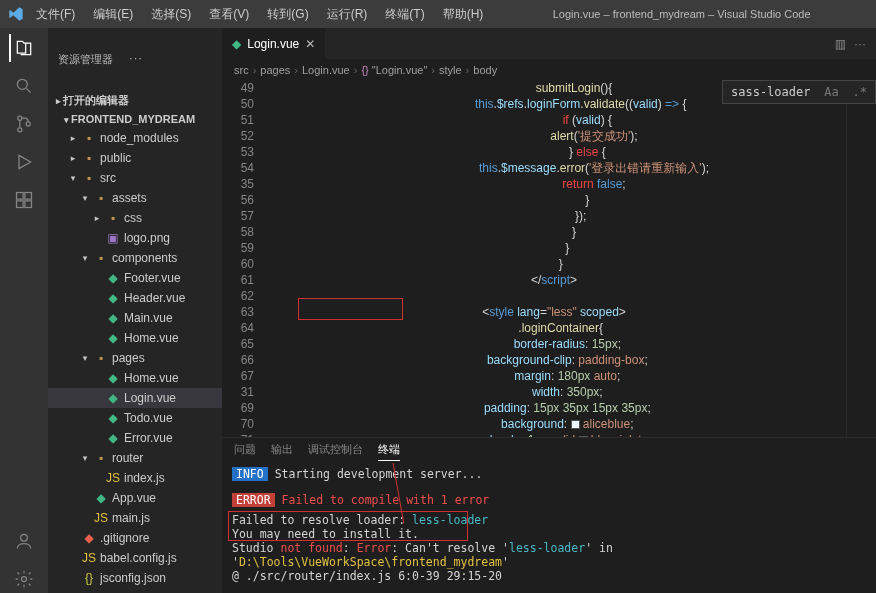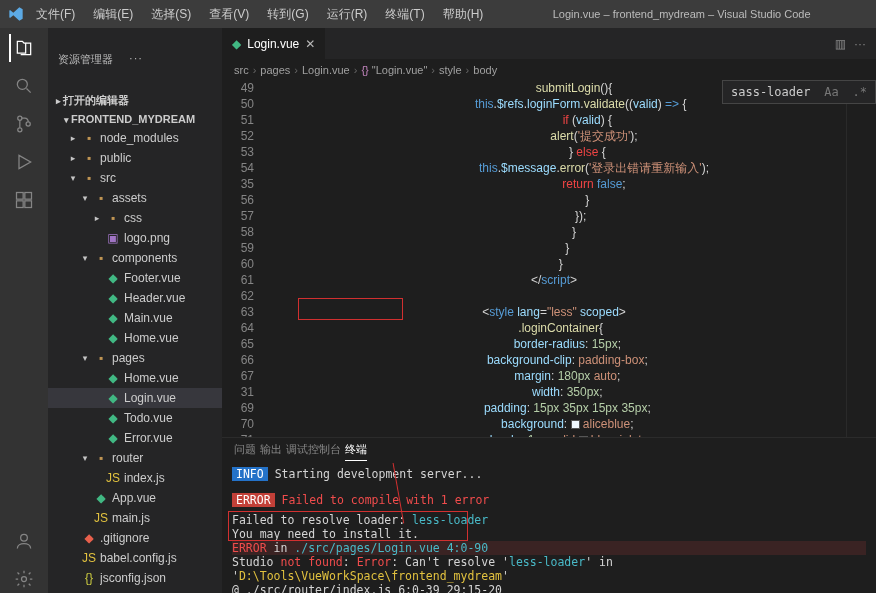--- a/index.html
+++ b/index.html
@@ -83,21 +83,21 @@
   .annot-line {
     position:absolute; background:#d13030; width:1px; transform-origin: top left;
   }
   .quickfix {
     position:absolute; right:0; top:0; width:154px;
     background:#252526; border:1px solid #454545; padding:4px 8px;
     display:flex; align-items:flex-start; justify-content:space-between;
     font-family:Consolas,monospace; font-size:12px; color:#ccc;
   }
   .panel { height:156px; border-top:1px solid #2b2b2b; display:flex; flex-direction:column; background:#1e1e1e; }
-  .panel-tabs { display:flex; gap:4px; padding:4px 12px 2px; font-size:11px; color:#888; }
+  .panel-tabs { display:flex; gap:15px; padding:4px 12px 2px; font-size:11px; color:#888; }
   .panel-tab { padding-bottom:3px; cursor:pointer; }
   .panel-tab.active { color:#fff; border-bottom:1px solid #fff; }
   .term { flex:1; font-family:Consolas,monospace; font-size:11.5px; padding:4px 10px; overflow:hidden; position:relative; }
   .badge-info  { background:#2472c8; color:#fff; padding:0 4px; }
   .badge-err   { background:#c24038; color:#fff; padding:0 4px; }
   .term .t-r  { color:#f14c4c; }
   .term .t-c  { color:#49b9c7; }
   .term .t-w  { color:#d4d4d4; }
   .term .t-y  { color:#e2c23f; }
   .colorbox { display:inline-block; width:9px; height:9px; border:1px solid #555; vertical-align:middle; }
@@ -387,21 +387,20 @@
       <div class="term">
         <div><span class="badge-info">INFO</span><span class="t-w"> Starting development server...</span></div>
         <div style="height:12px;"></div>
         <div><span class="badge-err">ERROR</span><span class="t-r"> Failed to compile with 1 error</span></div>
         <div style="height:6px;"></div>
         <div style="position:relative;">
           <div class="annot-box" style="left:-4px; top:-2px; width:240px; height:30px;"></div>
           <div><span class="t-w">Failed to resolve loader: </span><span class="t-c">less-loader</span></div>
           <div><span class="t-w">You may need to install it.</span></div>
         </div>
-        <div style="background:#3a2323;"><span class="t-r">ERROR</span><span class="t-w"> in </span><span class="t-c">./src/pages/Login.vue 4:0-90</span></div>
         <div><span class="t-w">Studio </span><span class="t-r">not found</span><span class="t-w">: </span><span class="t-r">Error</span><span class="t-w">: Can't resolve '</span><span class="t-c">less-loader</span><span class="t-w">' in '</span><span class="t-y">D:\Tools\VueWorkSpace\frontend_mydream</span><span class="t-w">'</span></div>
         <div><span class="t-w"> @ ./src/router/index.js 6:0-39 29:15-20</span></div>
 
         <div class="annot-line" style="left:130px; top:-230px; height:295px; transform:rotate(-10deg);"></div>
       </div>
     </div>
   </div>
 </div>
 
 </body></html>

